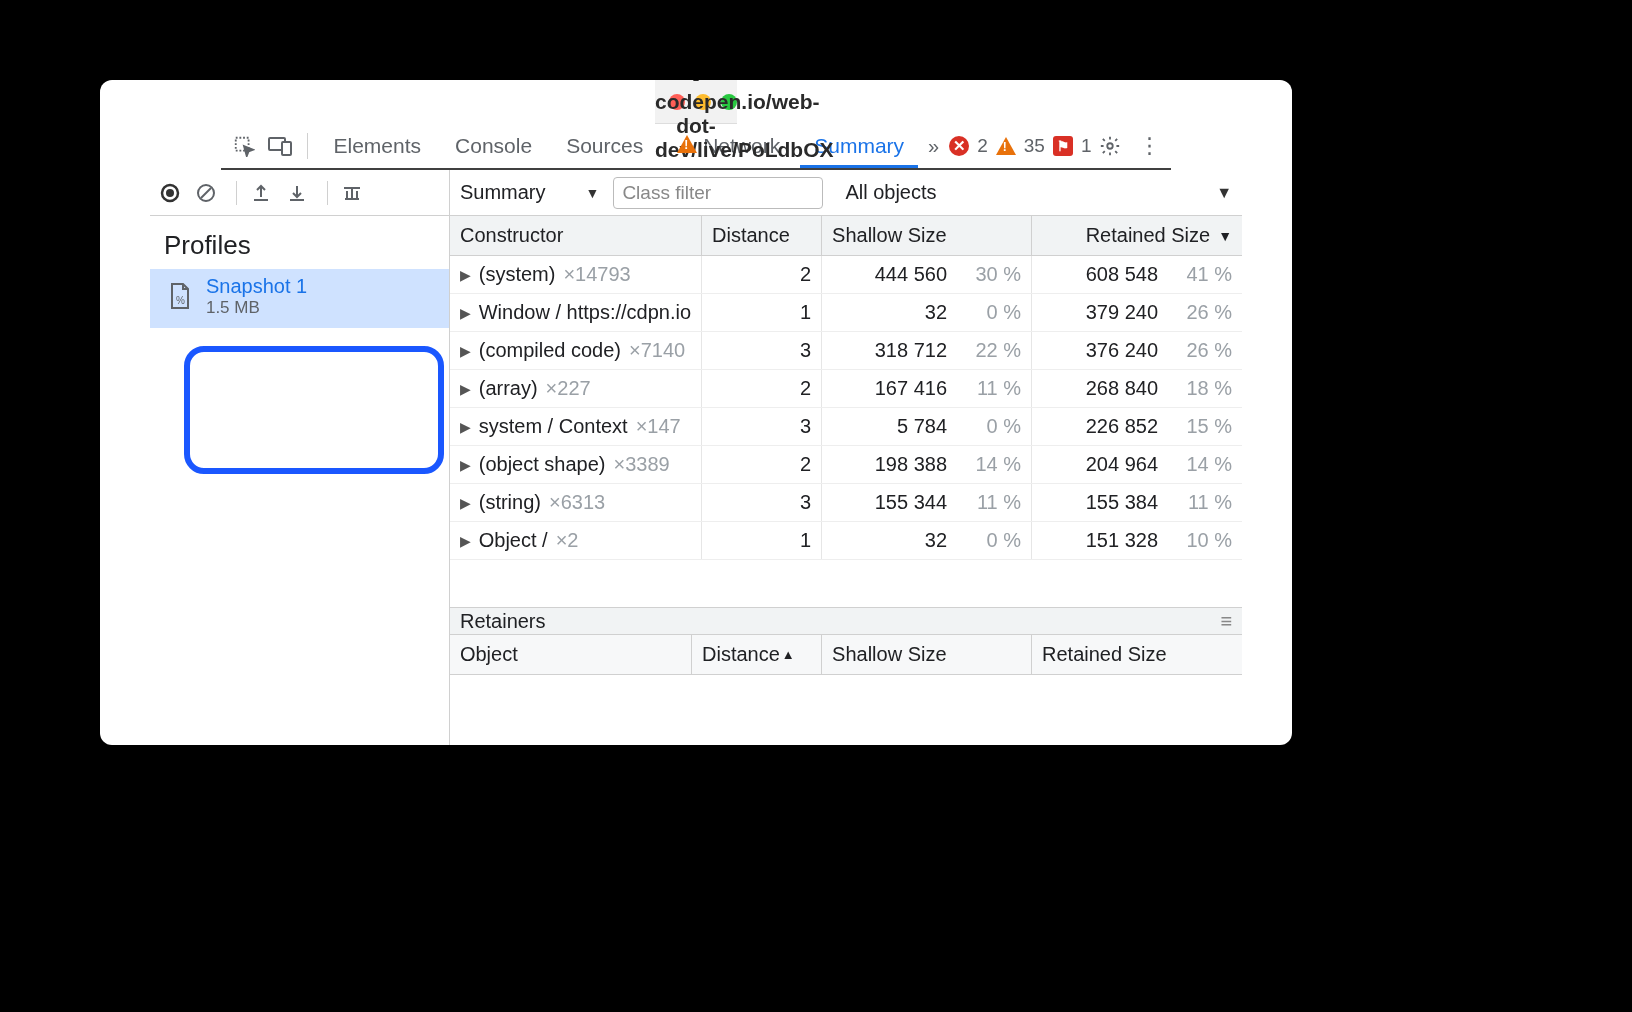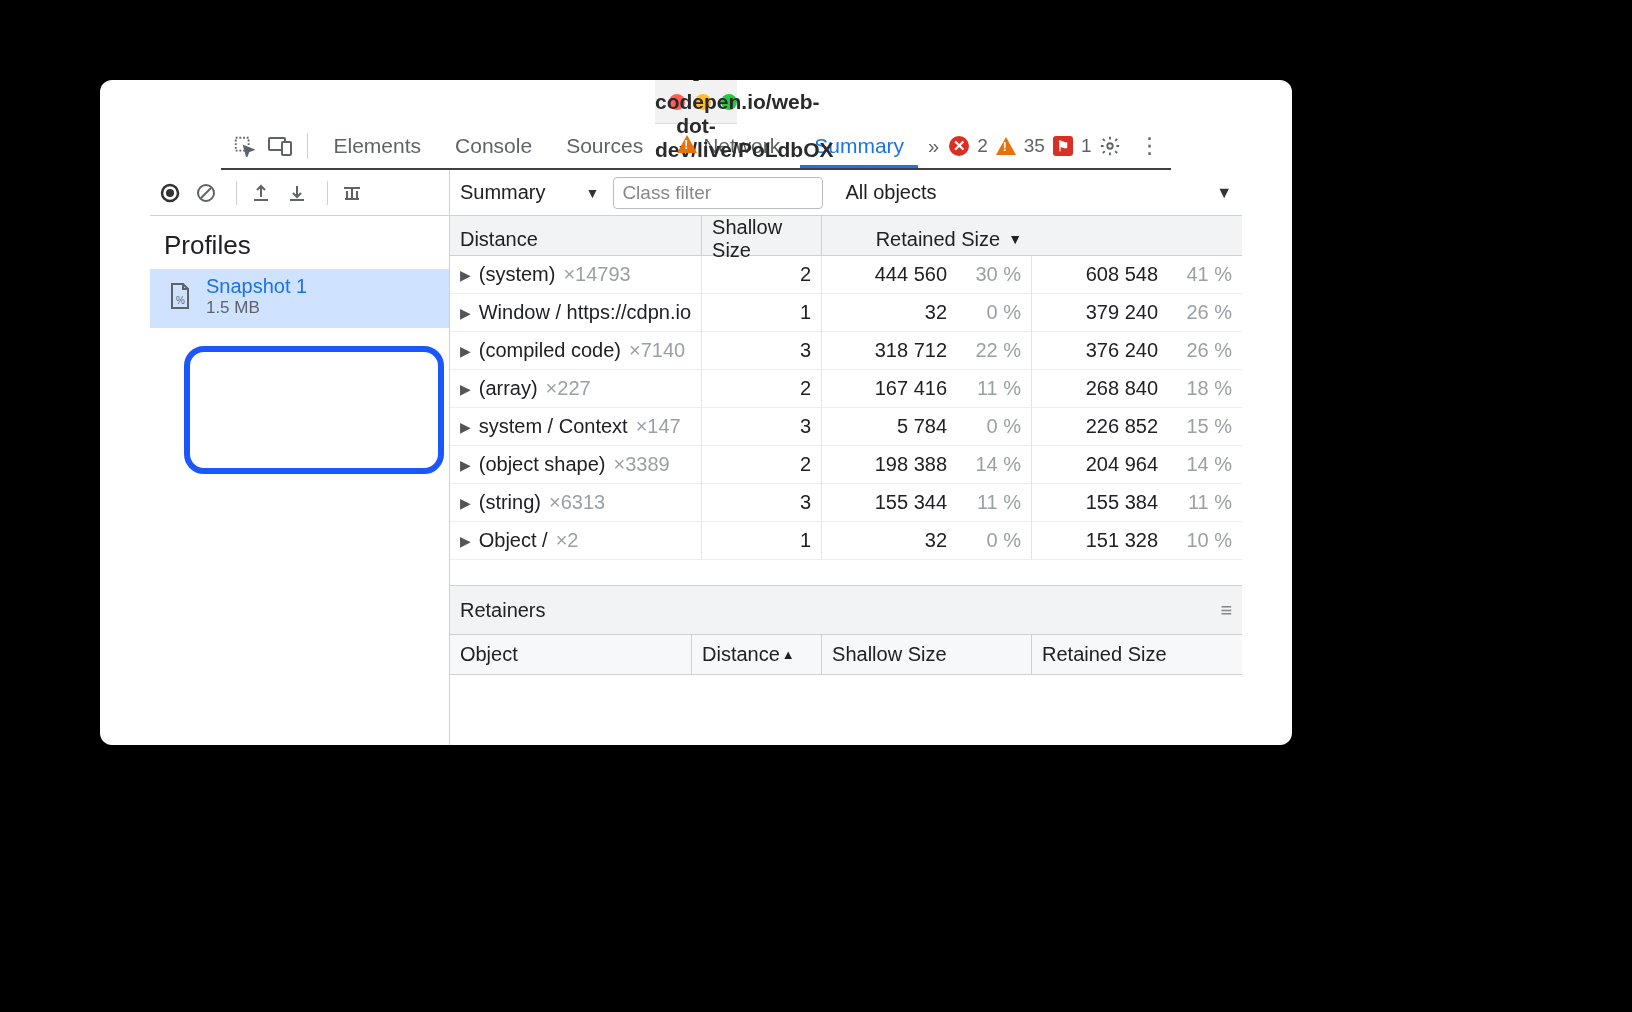--- a/index.html
+++ b/index.html
@@ -203,21 +203,21 @@
   .trow > div{padding:0 10px;border-right:1px solid #e6e6e6;height:100%;display:flex;align-items:center;}
   .trow > div:last-child{border-right:none;}
   .cons{gap:8px;}
   .tri{font-size:14px;color:#555;}
   .mult{color:#9aa0a6;}
   .num{justify-content:flex-end;color:#202124;}
   .pct{color:#9aa0a6;margin-left:24px;min-width:50px;text-align:right;}
   .sizecell{justify-content:flex-end;}
   
   .retainers-hdr{
-    height:50px;border-top:1px solid #d0d0d0;border-bottom:1px solid #d0d0d0;
+    height:28px;border-top:1px solid #d0d0d0;border-bottom:1px solid #d0d0d0;
     background:#f1f3f4;display:flex;align-items:center;justify-content:space-between;padding:0 10px;font-size:20px;
   }
   .retainers-thead{
     display:grid;grid-template-columns:1fr 130px 210px 210px;height:40px;background:#f7f8f9;border-bottom:1px solid #d0d0d0;
   }
   .retainers-thead > div{padding:0 10px;display:flex;align-items:center;border-right:1px solid #d0d0d0;font-size:20px;}
   .retainers-thead > div:last-child{border-right:none;}
   .retainers-body{height:70px;}
   svg{display:block;}
 </style>
@@ -345,20 +345,23 @@
         </div>
         <div class="all-objects">
           <span>All objects</span>
         </div>
         <span class="right-caret">▼</span>
       </div>
 
       <div class="table">
         <div class="thead">
           <div>
+              <span>Constructor</span>
+            </div>
+          <div>
               <span>Distance</span>
             </div>
           <div>
               <span>Shallow Size</span>
             </div>
           <div>
               <span>Retained Size</span>
               <span class="sort-icon">▼</span>
             </div>
         </div>

